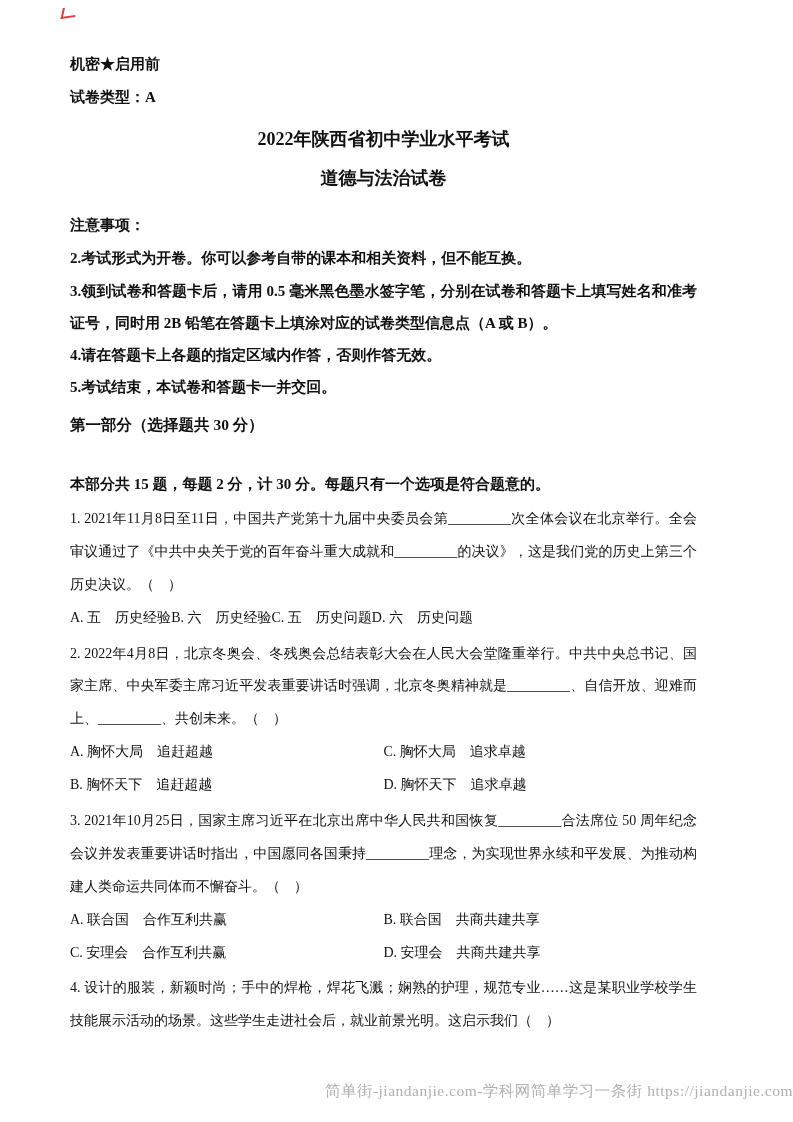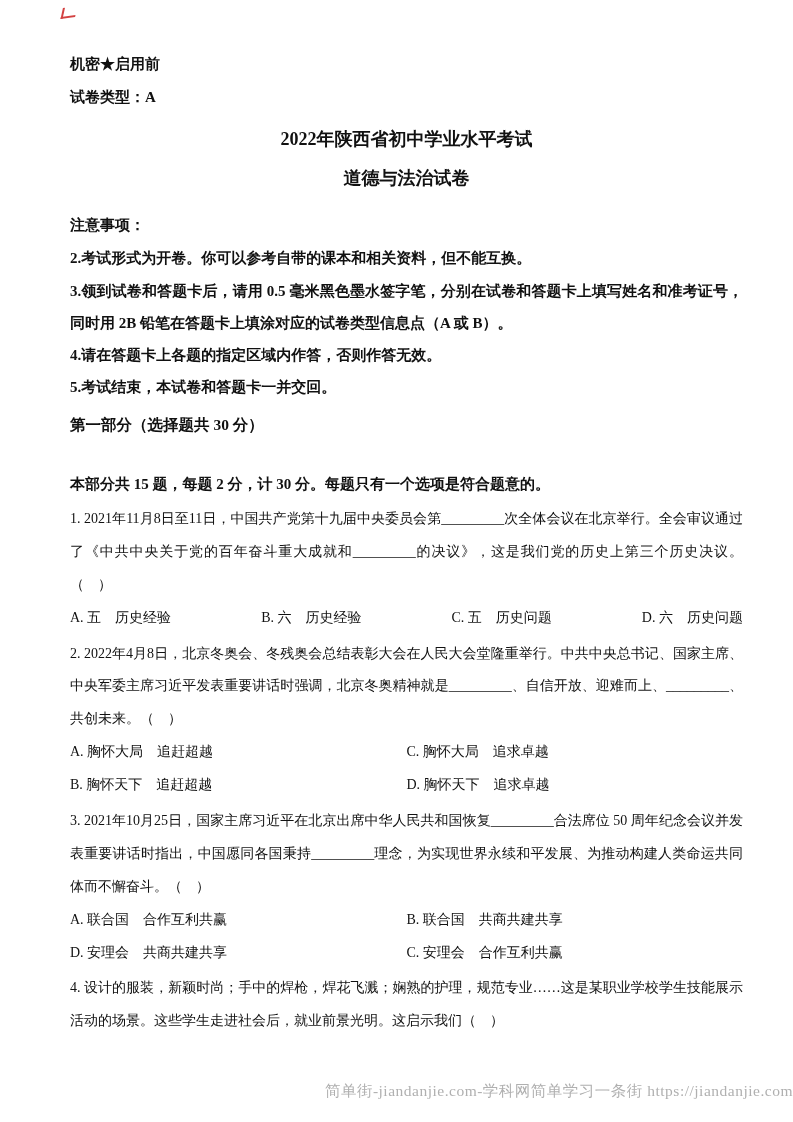--- a/index.html
+++ b/index.html
@@ -7,21 +7,21 @@
     width: 793px;
     height: 1122px;
     background: #ffffff;
     font-family: "Liberation Serif", "DejaVu Serif", serif;
     color: #111111;
   }
   .page {
     position: relative;
     width: 793px;
     height: 1122px;
-    padding: 48px 50px 0 70px;
+    padding: 48px 96px 0 70px;
     box-sizing: border-box;
     overflow: hidden;
   }
   .scan-mark {
     position: absolute;
     top: 7px;
     left: 62px;
     width: 12px;
     height: 9px;
     border-left: 2px solid #cc2222;
@@ -69,21 +69,20 @@
     margin-top: 26px;
   }
   .question { margin-top: 3px; }
   .stem {
     font-size: 14px;
     line-height: 2.35;
     text-align: justify;
   }
   .opts-row {
     display: flex;
-    justify-content: space-between;
     font-size: 14px;
     line-height: 2.35;
   }
   .opts-grid {
     display: grid;
     grid-template-columns: 1fr 1fr;
     font-size: 14px;
     line-height: 2.35;
   }
   .opt { white-space: nowrap; }
@@ -138,22 +137,22 @@
       <span class="opt">B. 胸怀天下　追赶超越</span>
       <span class="opt">D. 胸怀天下　追求卓越</span>
     </div>
   </div>
 
   <div class="question">
     <p class="stem">3. 2021年10月25日，国家主席习近平在北京出席中华人民共和国恢复_________合法席位 50 周年纪念会议并发表重要讲话时指出，中国愿同各国秉持_________理念，为实现世界永续和平发展、为推动构建人类命运共同体而不懈奋斗。（　）</p>
     <div class="opts-grid">
       <span class="opt">A. 联合国　合作互利共赢</span>
       <span class="opt">B. 联合国　共商共建共享</span>
+      <span class="opt">C. 安理会　合作互利共赢</span>
       <span class="opt">D. 安理会　共商共建共享</span>
-      <span class="opt">C. 安理会　合作互利共赢</span>
     </div>
   </div>
 
   <div class="question">
     <p class="stem">4. 设计的服装，新颖时尚；手中的焊枪，焊花飞溅；娴熟的护理，规范专业……这是某职业学校学生技能展示活动的场景。这些学生走进社会后，就业前景光明。这启示我们（　）</p>
   </div>
 
   <p class="footer">简单街-jiandanjie.com-学科网简单学习一条街 https://jiandanjie.com</p>
 
 </div>

